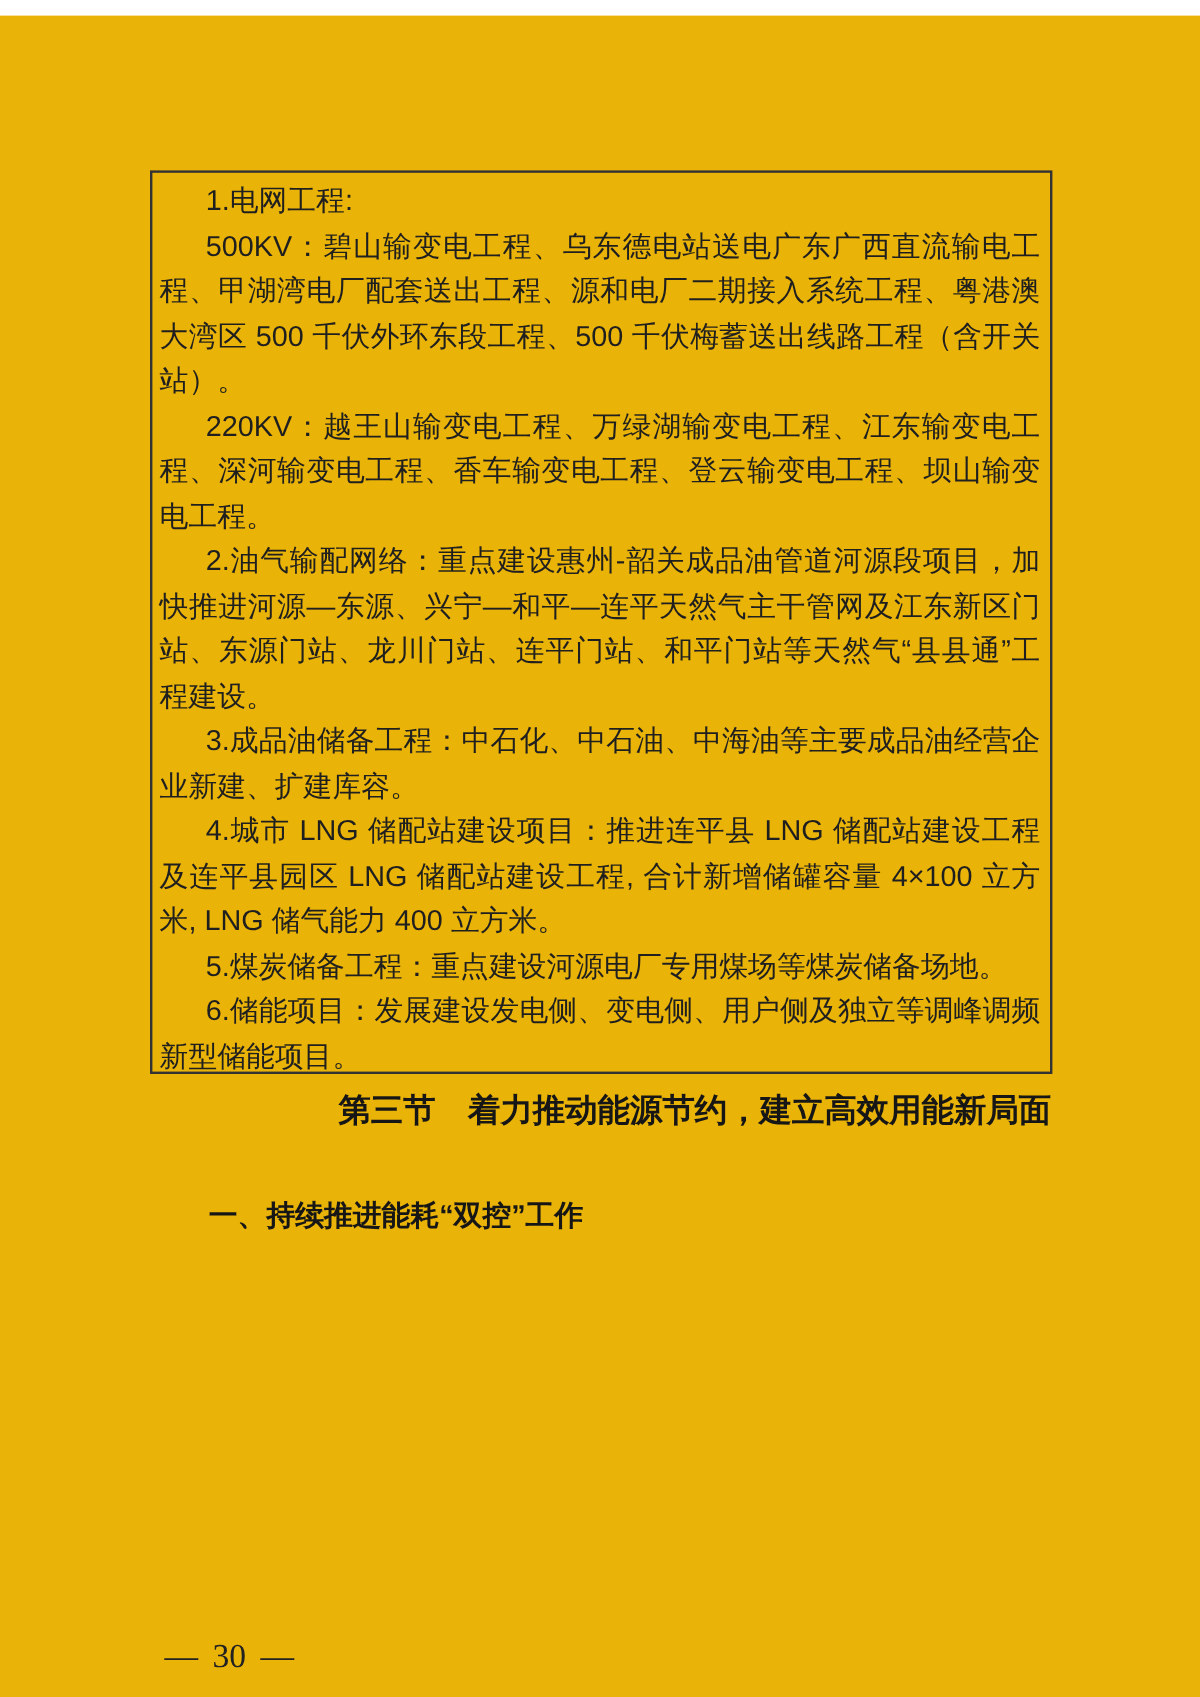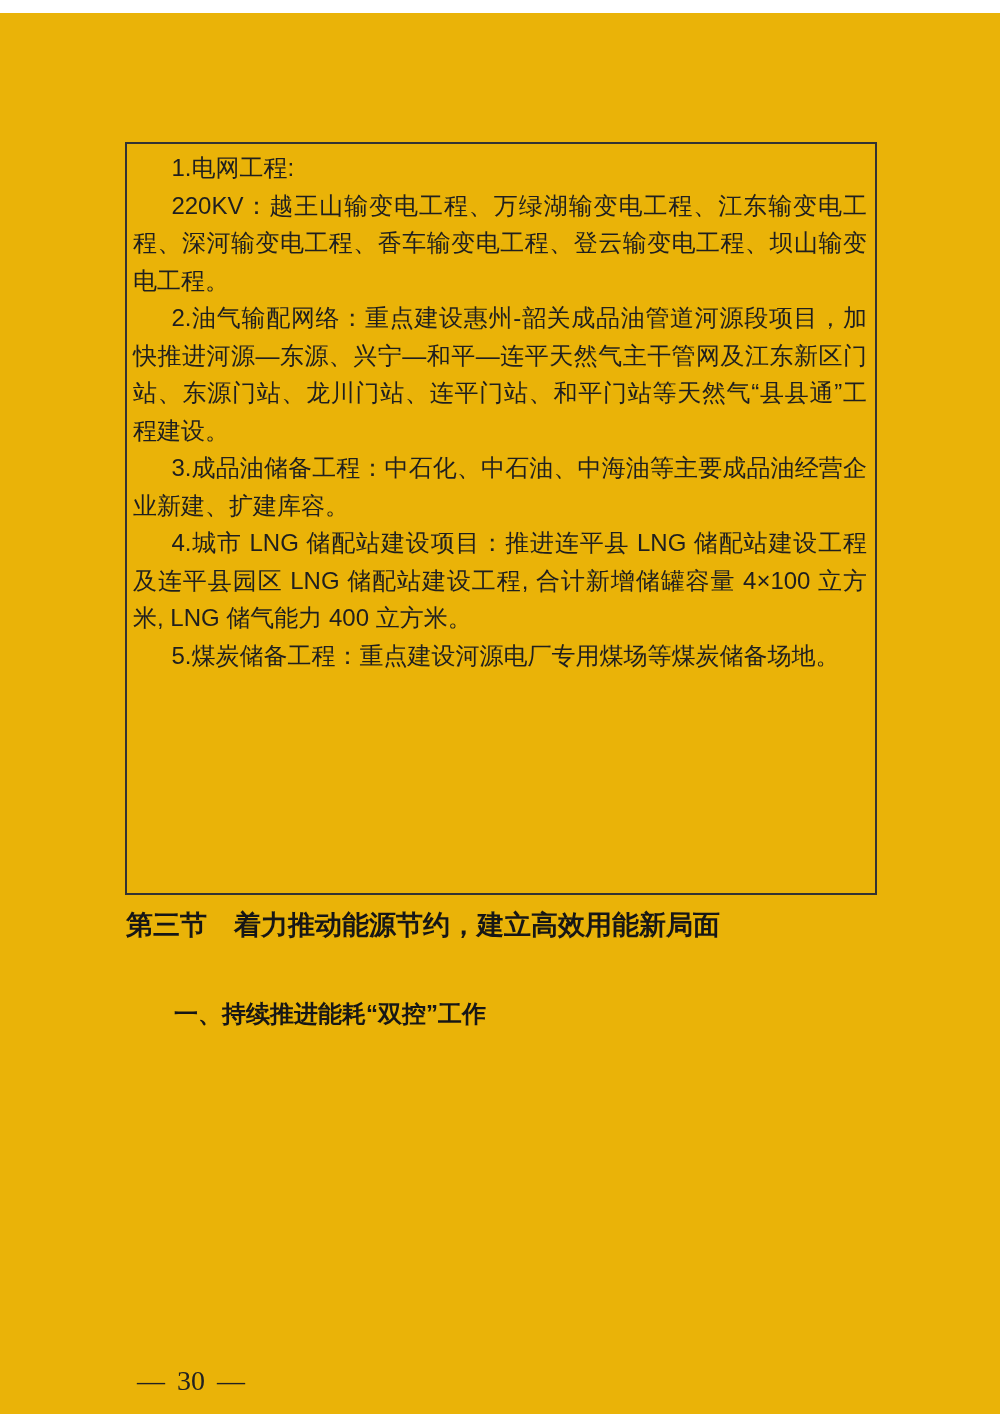--- a/index.html
+++ b/index.html
@@ -39,21 +39,21 @@
   }
   
   .section-heading {
     position: absolute;
     left: 126px;
     top: 894px;
     width: 750px;
     margin: 0;
     font-size: 27px;
     font-weight: bold;
-    text-align: left;
+    text-align: right;
     line-height: 36px;
     color: #161616;
   }
   
   .subsection-heading {
     position: absolute;
     left: 126px;
     top: 983px;
     width: 750px;
     margin: 0;
@@ -91,25 +91,27 @@
     margin: 0 12px;
   }
 </style>
 </head>
 <body>
 
 <div class="page">
 
   <div class="project-box">
     <p>1.电网工程:</p>
+    <p>500KV：碧山输变电工程、乌东德电站送电广东广西直流输电工程、甲湖湾电厂配套送出工程、源和电厂二期接入系统工程、粤港澳大湾区 500 千伏外环东段工程、500 千伏梅蓄送出线路工程（含开关站）。</p>
     <p>220KV：越王山输变电工程、万绿湖输变电工程、江东输变电工程、深河输变电工程、香车输变电工程、登云输变电工程、坝山输变电工程。</p>
     <p>2.油气输配网络：重点建设惠州-韶关成品油管道河源段项目，加快推进河源—东源、兴宁—和平—连平天然气主干管网及江东新区门站、东源门站、龙川门站、连平门站、和平门站等天然气“县县通”工程建设。</p>
     <p>3.成品油储备工程：中石化、中石油、中海油等主要成品油经营企业新建、扩建库容。</p>
     <p>4.城市 LNG 储配站建设项目：推进连平县 LNG 储配站建设工程及连平县园区 LNG 储配站建设工程, 合计新增储罐容量 4×100 立方米, LNG 储气能力 400 立方米。</p>
     <p>5.煤炭储备工程：重点建设河源电厂专用煤场等煤炭储备场地。</p>
+    <p>6.储能项目：发展建设发电侧、变电侧、用户侧及独立等调峰调频新型储能项目。</p>
 
   </div>
 
   <h2 class="section-heading">第三节　着力推动能源节约，建立高效用能新局面</h2>
 
   <h3 class="subsection-heading">一、持续推进能耗“双控”工作</h3>
 
 
   <div class="page-footer">
     <span>—</span><span class="num">30</span><span>—</span>

